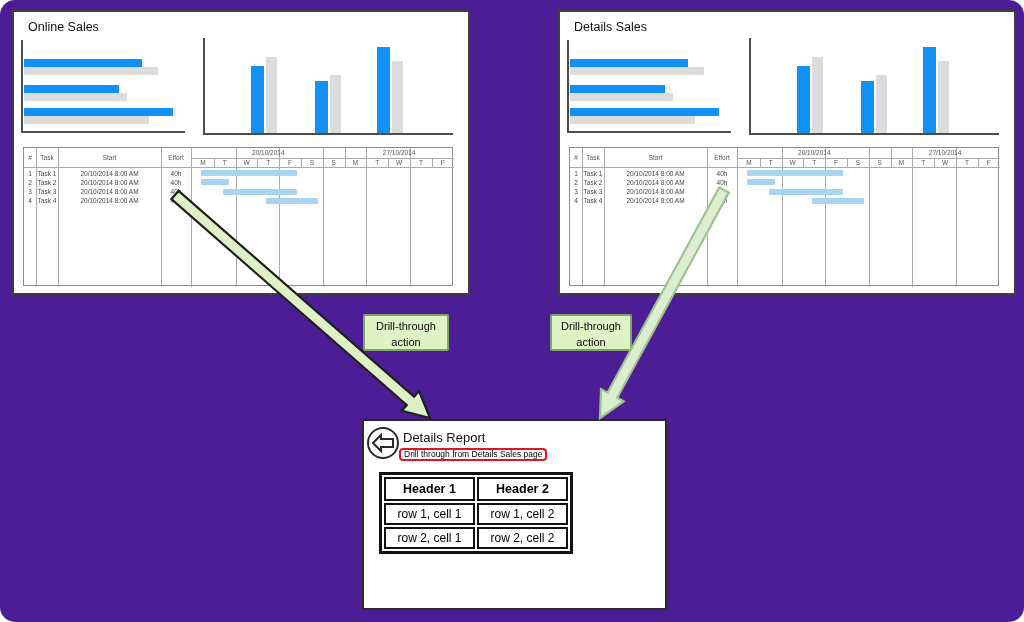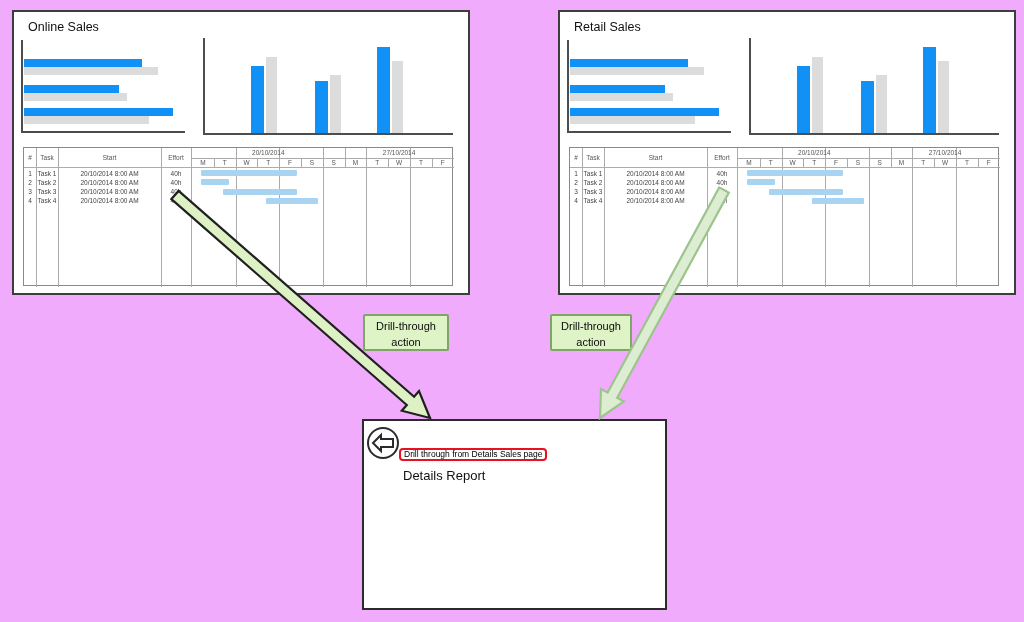--- a/index.html
+++ b/index.html
@@ -1,17 +1,17 @@
 <!DOCTYPE html>
 <html><head>
 <meta charset="utf-8">
 <style>
   * { margin:0; padding:0; box-sizing:border-box; }
   html,body { width:1024px; height:622px; font-family:"Liberation Sans", sans-serif; }
-  .stage { position:relative; width:1024px; height:622px; background:#f0abfc; overflow:hidden; }
+  .stage { position:relative; width:1024px; height:622px; background:#4c1d95; overflow:hidden;border-radius:15px; }
 
   
   .dash-panel { position:absolute; top:10px; width:458px; height:285px;
                 background:#fff; border:2px solid #3D3D3D; }
   #panel-online { left:12px; }
   #panel-retail { left:558px; }
   .panel-title { position:absolute; left:14px; top:8px; font-size:12.5px; color:#111; font-weight:normal; }
 
   .hbar-chart { position:absolute; left:7px; top:28px; width:164px; height:93px;
                 border-left:2px solid #4D4D4D; border-bottom:2px solid #4D4D4D; }
@@ -29,21 +29,21 @@
   .drill-label { position:absolute; top:314px; width:86px; height:37px; background:#DEF4C6;
                  border:2px solid #7FA569; border-radius:2px; text-align:center;
                  font-size:11px; line-height:16px; color:#0A0A0A; padding-top:2px; }
   #label-1 { left:363px; }
   #label-2 { left:550px; width:82px; }
 
   
   .details-panel { position:absolute; left:362px; top:419px; width:305px; height:191px;
                    background:#fff; border:2px solid #2B2B2B; }
   .back-button { position:absolute; left:2px; top:5px; cursor:pointer; }
-  .details-title { position:absolute; left:39px; top:9px; font-size:13px; color:#111;margin-top:38px; }
+  .details-title { position:absolute; left:39px; top:9px; font-size:13px; color:#111; }
   .details-note { position:absolute; left:35px; top:27px; font-size:8.5px; color:#000;
                   border:2px solid #E81123; border-radius:4px; padding:0 3px; line-height:9px; height:13px; }
   .details-table { position:absolute; left:15px; top:51px; border-collapse:separate;
                    border-spacing:2px; border:3px solid #111; background:#fff; }
   .details-table th { width:91px; height:24px; border:2px solid #111; font-size:12.5px;
                       font-weight:bold; text-align:center; color:#000; }
   .details-table td { width:91px; height:22px; border:2px solid #111; font-size:12px;
                       text-align:center; color:#000; }
 
   .arrows { position:absolute; left:0; top:0; width:1024px; height:622px; pointer-events:none; }
@@ -124,21 +124,21 @@
         <div class="g-bar" style="left: 198.52px; top: 40.6px; width: 74.12px; background: rgb(168, 212, 242);"></div>
         <div class="g-text" style="left: 0px; top: 48.4px; width: 12px; line-height: 9.3px; color: rgb(68, 68, 68);">4</div>
         <div class="g-text" style="left: 11px; top: 48.4px; width: 24px; line-height: 9.3px; color: rgb(68, 68, 68);">Task 4</div>
         <div class="g-text" style="left: 34px; top: 48.4px; width: 103px; line-height: 9.3px; color: rgb(68, 68, 68);">20/10/2014 8:00 AM</div>
         <div class="g-text" style="left: 137px; top: 48.4px; width: 30px; line-height: 9.3px; color: rgb(68, 68, 68);">40h</div>
         <div class="g-bar" style="left: 242.12px; top: 49.9px; width: 52.32px; background: rgb(168, 212, 242);"></div>
       </div>
   </section>
 
   <section class="dash-panel" id="panel-retail">
-    <h2 class="panel-title">Retail Sales</h2>
+    <h2 class="panel-title">Details Sales</h2>
     <div class="hbar-chart">
         <div class="bar" style="left: 1px; top: 19px; width: 117.78px; height: 8px; background: rgb(17, 145, 245);"></div>
         <div class="bar" style="left: 1px; top: 27px; width: 134.39px; height: 8px; background: rgb(220, 220, 220);"></div>
         <div class="bar" style="left: 1px; top: 45px; width: 95.13px; height: 8px; background: rgb(17, 145, 245);"></div>
         <div class="bar" style="left: 1px; top: 53px; width: 102.68px; height: 8px; background: rgb(220, 220, 220);"></div>
         <div class="bar" style="left: 1px; top: 68px; width: 149.49px; height: 8px; background: rgb(17, 145, 245);"></div>
         <div class="bar" style="left: 1px; top: 76px; width: 125.33px; height: 8px; background: rgb(220, 220, 220);"></div>
       </div>
     <div class="vbar-chart">
         <div class="bar" style="left: 46px; bottom: 0px; width: 13px; height: 66.96px; background: rgb(17, 145, 245);"></div>
@@ -210,20 +210,38 @@
   <div class="drill-label" id="label-1">Drill-through action</div>
   <div class="drill-label" id="label-2">Drill-through action</div>
 
   <section class="details-panel">
     <svg class="back-button" width="34" height="34" viewBox="0 0 34 34">
       <circle cx="17" cy="17" r="15" fill="#fff" stroke="#2B2B2B" stroke-width="2"></circle>
       <polygon points="7,17 15,9 15,13 27,13 27,21 15,21 15,25" fill="#fff" stroke="#2B2B2B" stroke-width="2" stroke-linejoin="miter"></polygon>
     </svg>
     <div class="details-title">Details Report</div>
     <span class="details-note">Drill through from Details Sales page</span>
+    <table class="details-table">
+      <thead>
+          <tr>
+            <th>Header 1</th>
+            <th>Header 2</th>
+          </tr>
+        </thead>
+      <tbody>
+          <tr>
+            <td>row 1, cell 1</td>
+            <td>row 1, cell 2</td>
+          </tr>
+          <tr>
+            <td>row 2, cell 1</td>
+            <td>row 2, cell 2</td>
+          </tr>
+        </tbody>
+    </table>
   </section>
 
   <svg class="arrows" viewBox="0 0 1024 622">
     <polygon points="171.4,199.1 178.6,190.9 414.1,396.8 419.0,391.1 430,418 401.8,410.7 406.8,405.0" fill="#DDF1C5" stroke="#1F1F1F" stroke-width="2.2" stroke-linejoin="miter"></polygon>
     <polygon points="719.2,187.4 728.8,192.6 617.2,397.8 623.8,401.4 600,418 601.0,389.0 607.6,392.6" fill="#DCEDD2" stroke="#9CC48C" stroke-width="2.2" stroke-linejoin="miter"></polygon>
   </svg>
 
 </div>
 
 </body></html>

